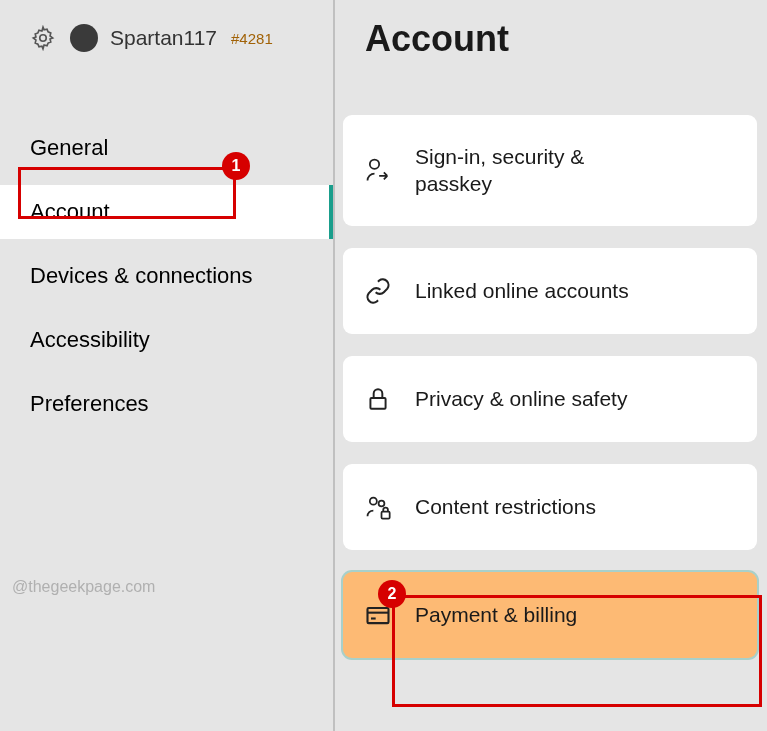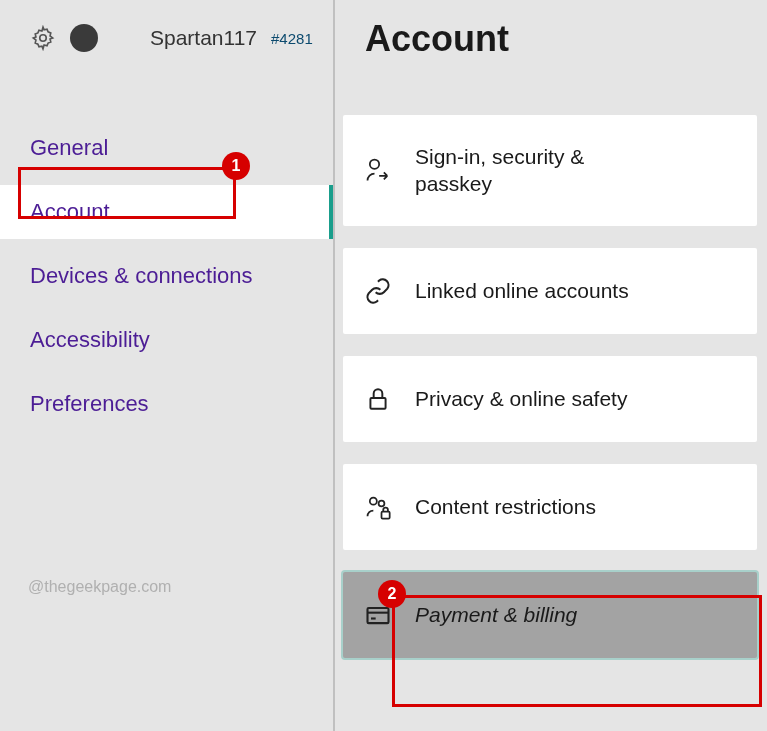--- a/index.html
+++ b/index.html
@@ -28,45 +28,44 @@
     .avatar {
       width: 28px;
       height: 28px;
       border-radius: 50%;
       background: #3a3a3a;
       display: inline-block;
     }
     .username {
       font-size: 21px;
       color: #333;
-      margin-left: 40px;
     }
     .usertag {
       font-size: 15px;
-      color: #0c4a6e;
+      color: #a16207;
       margin-left: 2px;
     }
     .nav {
       margin-top: 60px;
     }
     .nav-item {
       padding: 14px 30px;
       font-size: 22px;
-      color: #4c1d95;
+      color: #000000;
       cursor: pointer;
       margin-bottom: 10px;
     }
     .nav-item.selected {
       background: #fff;
       border-right: 4px solid #1a9e8c;
     }
     .watermark {
       position: absolute;
       bottom: 135px;
-      left: 28px;
+      left: 12px;
       color: #b0b0b0;
       font-size: 16px;
     }
     .main {
       flex: 1;
       padding: 18px 0 0 0;
     }
     .page-title {
       font-size: 36px;
       font-weight: 600;
@@ -80,26 +79,25 @@
       gap: 22px;
       padding: 0 10px 0 8px;
     }
     .card {
       background: #fff;
       padding: 28px 20px;
       display: flex;
       align-items: center;
       gap: 22px;
       cursor: pointer;
-      border-radius: 2px;
+      border-radius: 9px;
     }
     .card.highlighted {
-      background: #a3a3a3;
+      background: #fdba74;
       box-shadow: 0 0 0 2px rgba(26,158,140,0.3);
-      font-style: italic;
     }
     .card-icon {
       width: 30px;
       height: 30px;
       display: flex;
       align-items: center;
       justify-content: center;
       flex-shrink: 0;
     }
     .card-label {

